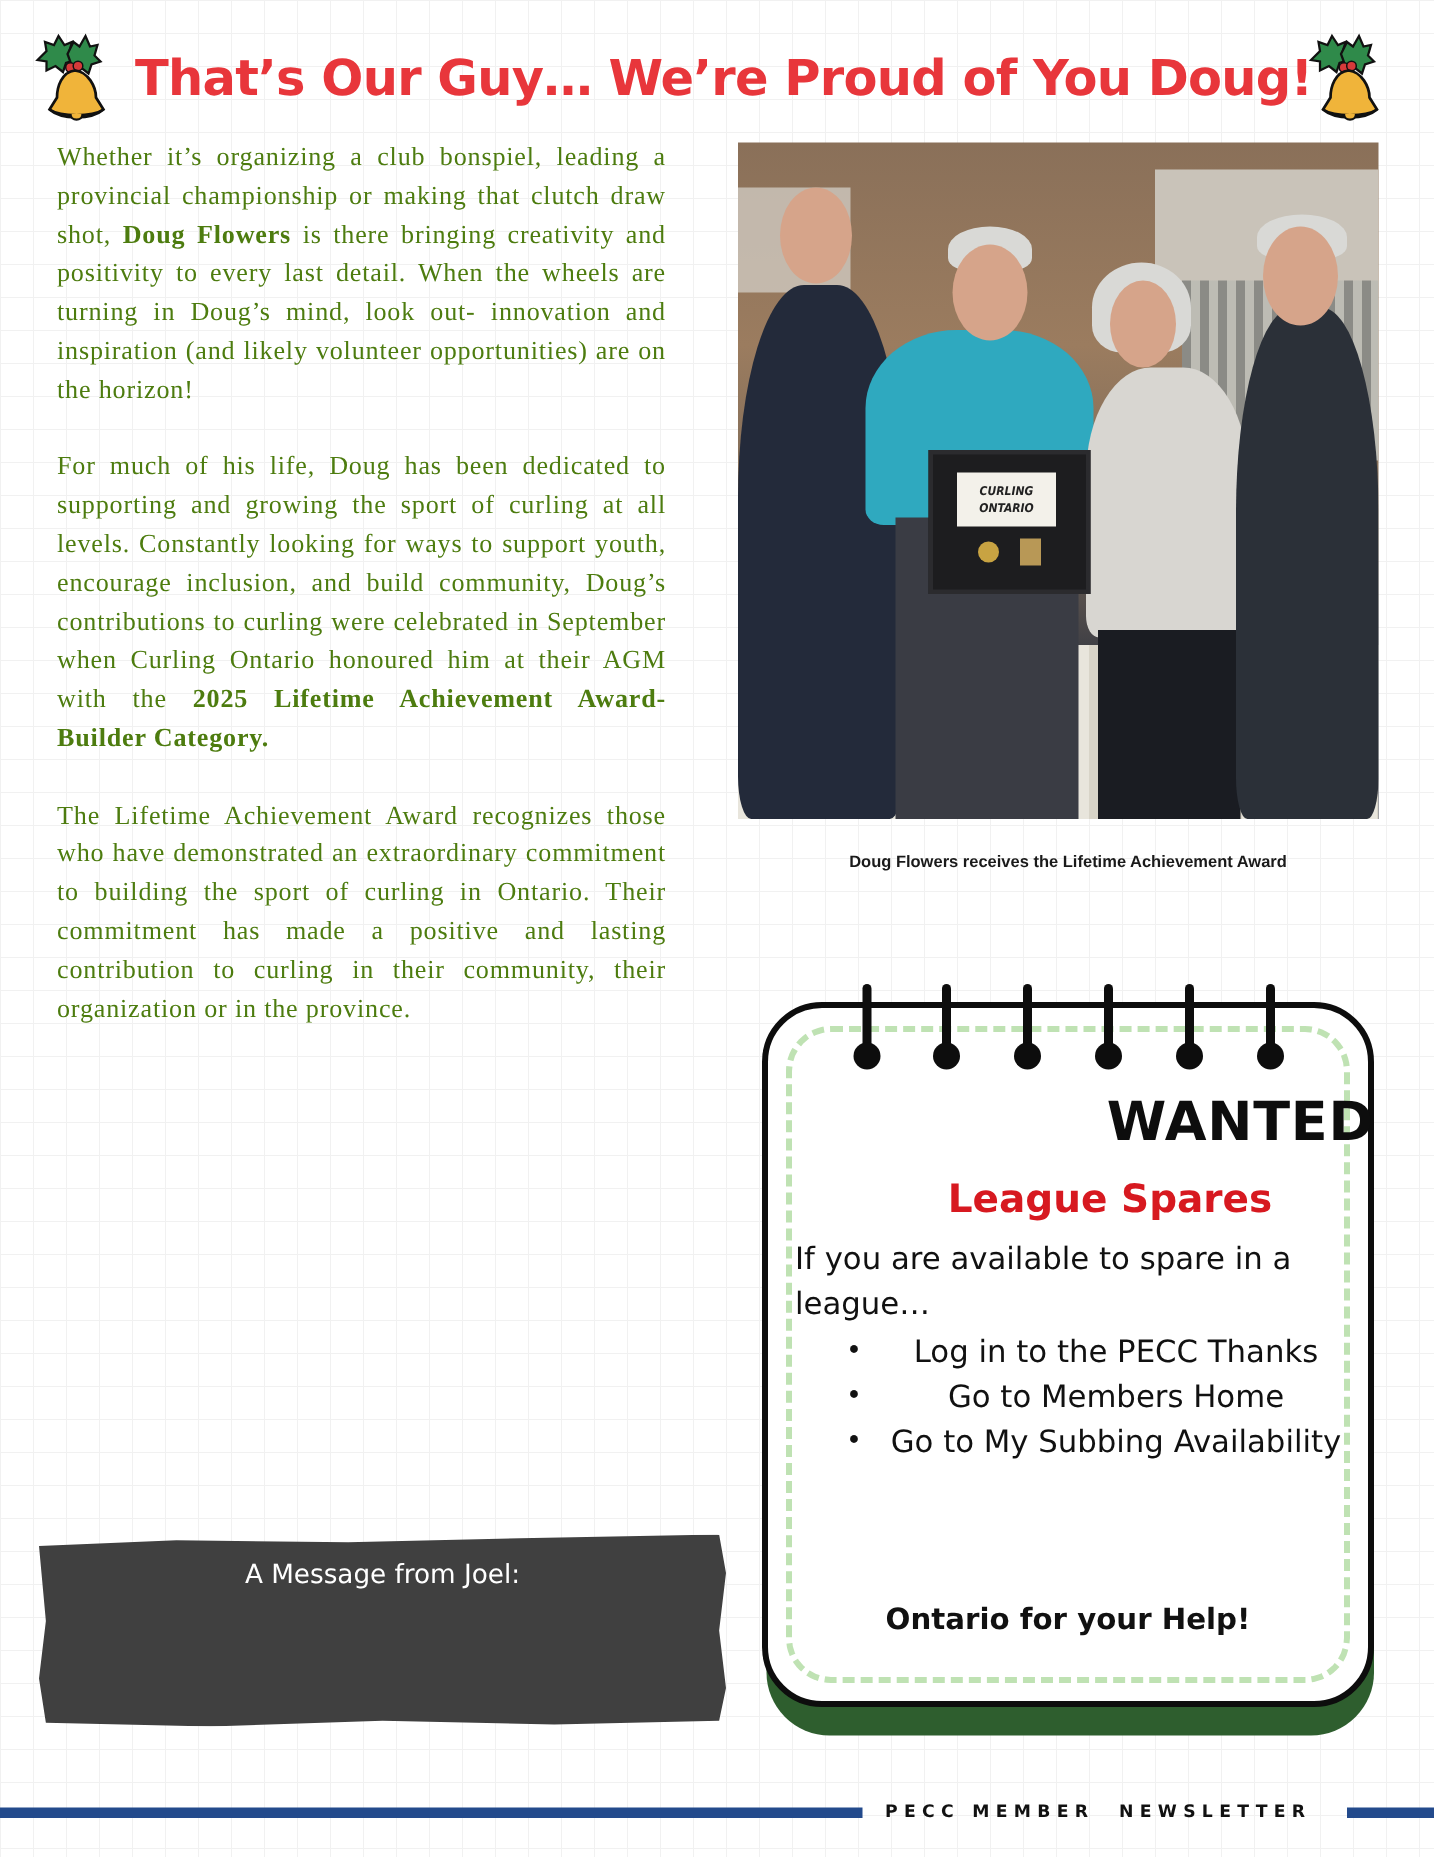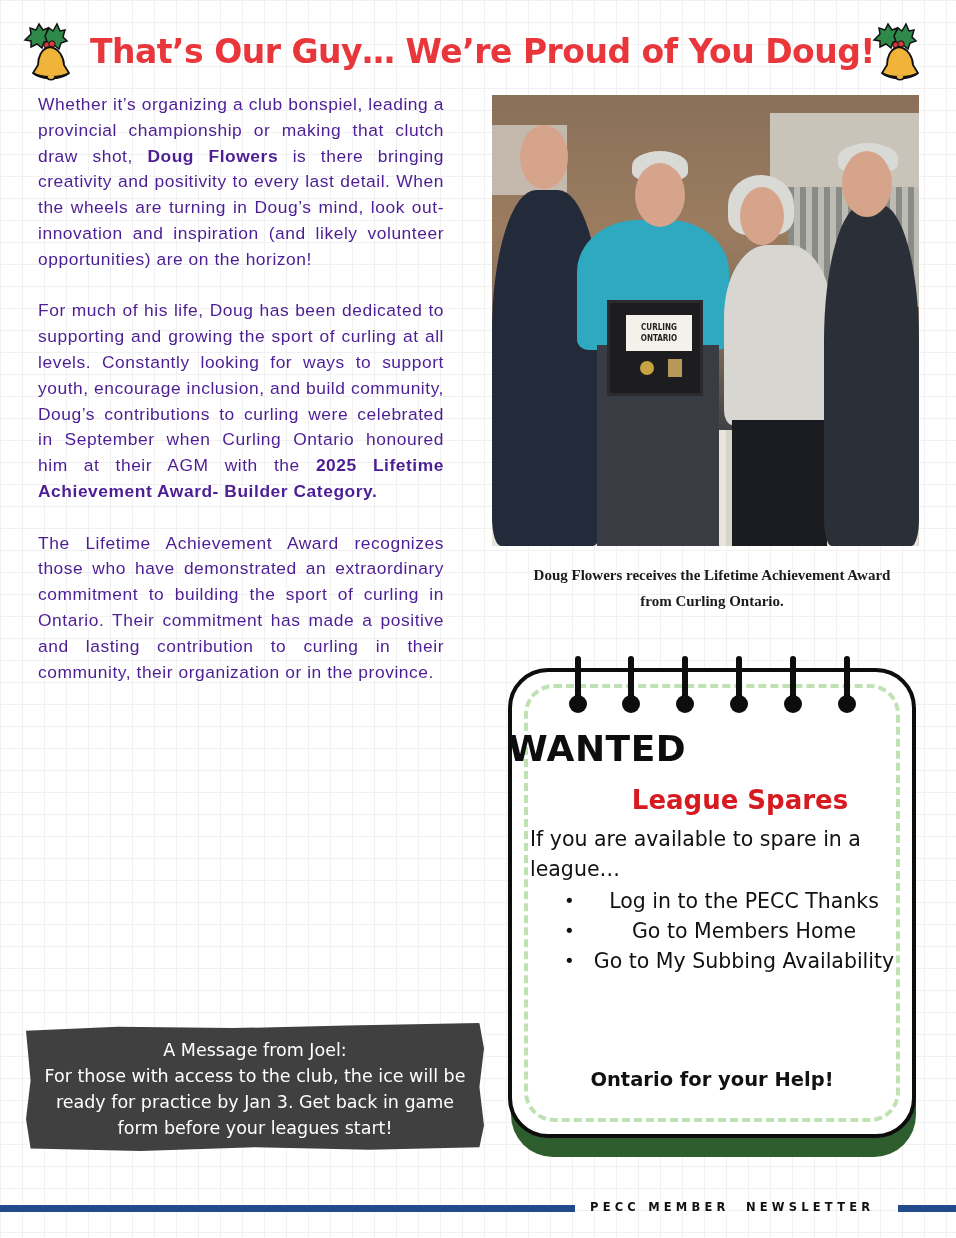--- a/index.html
+++ b/index.html
@@ -33,21 +33,22 @@
     color: #e8363b;
     white-space: nowrap;
   }
 
   
   .article {
     position: absolute; left: 38px; top: 92px; width: 406px;
     font-size: 17.4px; line-height: 25.8px;
     letter-spacing: 0.55px;
     text-align: justify;
-    color: #4c1d95;
+    color: #4d7c0f;
+    font-family: Liberation Serif, serif;
   }
   .article p { margin-bottom: 25.8px; }
   .article b { font-weight: bold; }
   .signature { font-weight: bold; letter-spacing: 0.6px; }
 
   
   .joel {
     position: absolute; left: 26px; top: 1023px; width: 458px; height: 128px;
     background: #404040;
     border-radius: 4px 6px 3px 7px;
@@ -67,51 +68,51 @@
   }
   .photo .wall-panel-left { position:absolute; left:0; top:30px; width:75px; height:70px; background:#cfc9c0; opacity:.8; }
   .photo .wall-panel-right { position:absolute; left:278px; top:18px; width:149px; height:78px; background:#c9c3b9; }
   .photo .curtain { position:absolute; left:296px; top:92px; width:131px; height:120px;
      background: repeating-linear-gradient(90deg, #8b8b86 0 6px, #bdbcb4 6px 12px); }
   .photo .table-cloth { position:absolute; left:0; top:335px; width:427px; height:116px;
      background: repeating-linear-gradient(90deg, #e8e5dc 0 18px, #d8d4c8 18px 24px); }
   .photo .person { position:absolute; border-radius: 40% 40% 8% 8%; }
   .photo .head { position:absolute; border-radius: 50%; background:#d6a48a; }
   .photo .hair { position:absolute; border-radius: 50% 50% 30% 30%; background:#d9d9d6; }
-  .photo .frame { position:absolute; left:115px; top:205px; width:96px; height:96px; background:#1d1d1f; border:3px solid #2b2b2e; }
+  .photo .frame { position:absolute; left:127px; top:205px; width:108px; height:96px; background:#1d1d1f; border:3px solid #2b2b2e;font-style:italic; }
   .photo .frame-inner { position:absolute; left:16px; top:12px; width:66px; height:36px; background:#f3f1ea; font-size:8px; font-weight:bold; color:#222; text-align:center; line-height:11px; padding-top:7px; font-family:"DejaVu Sans Condensed","DejaVu Sans",sans-serif;}
   .photo .medal { position:absolute; left:30px; top:58px; width:14px; height:14px; border-radius:50%; background:#c8a342; }
   .photo .plaque { position:absolute; left:58px; top:56px; width:14px; height:18px; background:#b89856; }
 
   .caption {
     position: absolute; left: 488px; top: 562px; width: 448px;
     text-align: center;
-    font-family: Liberation Serif, serif;
-    font-weight: bold; font-size: 15px; line-height: 26px;
+    font-family: Liberation Sans, sans-serif;
+    font-weight: bold; font-size: 11px; line-height: 26px;
     color: #1a1a1a;
   }
 
   
   .notepad-shadow {
     position: absolute; left: 511px; top: 680px; width: 405px; height: 477px;
     background: #2e5e2e; border-radius: 42px;
   }
   .notepad {
     position: absolute; left: 508px; top: 668px; width: 408px; height: 470px;
     background: #ffffff; border: 4px solid #0d0d0d; border-radius: 40px;
   }
   .notepad-dash {
     position: absolute; left: 12px; top: 12px; right: 12px; bottom: 12px;
     border: 4px dashed #bfe2b3; border-radius: 30px;
   }
   .ring { position: absolute; top: 656px; width: 6px; height: 44px; background:#0d0d0d; border-radius: 3px; }
   .ring-dot { position: absolute; top: 695px; width: 18px; height: 18px; background:#0d0d0d; border-radius: 50%; }
 
   .wanted-title {
-    position: absolute; left: 508px; width: 408px; top: 728px; text-align: left;
+    position: absolute; left: 508px; width: 408px; top: 728px; text-align: right;
     font-family: "DejaVu Sans", sans-serif; font-weight: bold; font-size: 36px; color:#0d0d0d;
     letter-spacing: 0.5px;
   }
   .wanted-sub {
     position: absolute; left: 536px; width: 408px; top: 785px; text-align: center;
     font-family: "DejaVu Sans", sans-serif; font-weight: bold; font-size: 26px; color:#d71920;
   }
   .wanted-body {
     position: absolute; left: 530px; width: 364px; top: 824px; text-align: left;
     font-family: "DejaVu Sans", sans-serif; font-size: 20.5px; line-height: 30px; color:#111;
@@ -164,21 +165,20 @@
 </div>
 
 <div class="article">
   <p><span>Whether it’s organizing a club bonspiel, leading a provincial championship or making that clutch draw shot, </span><b>Doug Flowers</b><span> is there bringing creativity and positivity to every last detail. When the wheels are turning in Doug’s mind, look out- innovation and inspiration (and likely volunteer opportunities) are on the horizon!</span></p>
   <p><span>For much of his life, Doug has been dedicated to supporting and growing the sport of curling at all levels. Constantly looking for ways to support youth, encourage inclusion, and build community, Doug’s contributions to curling were celebrated in September when Curling Ontario honoured him at their AGM with the </span><b>2025 Lifetime Achievement Award- Builder Category.</b></p>
   <p>The Lifetime Achievement Award recognizes those who have demonstrated an extraordinary commitment to building the sport of curling in Ontario. Their commitment has made a positive and lasting contribution to curling in their community, their organization or in the province.</p>
 </div>
 
 <div class="joel">
   <div>A Message from Joel:</div>
-  <div style="padding:0 14px;">For those with access to the club, the ice will be ready for practice by Jan 3.  Get back in game form before your leagues start!</div>
 </div>
 
 <div class="photo">
   <div class="wall-panel-left"></div>
   <div class="wall-panel-right"></div>
   <div class="curtain"></div>
   <div class="table-cloth"></div>
 
   <div class="person" style="left:0;top:95px;width:110px;height:356px;background:#232a3a;"></div>
   <div class="head" style="left:28px;top:30px;width:48px;height:64px;"></div>
@@ -201,21 +201,20 @@
     <div class="frame-inner">
       <div>CURLING</div>
       <div>ONTARIO</div>
     </div>
     <div class="medal"></div>
     <div class="plaque"></div>
   </div>
 </div>
 <div class="caption">
   <div>Doug Flowers receives the Lifetime Achievement Award</div>
-  <div>from Curling Ontario.</div>
 </div>
 
 <div class="notepad-shadow"></div>
 <div class="notepad">
   <div class="notepad-dash"></div>
 </div>
 <div class="ring" style="left:575px;"></div>
 <div class="ring-dot" style="left:569px;"></div>
 <div class="ring" style="left:628px;"></div>
 <div class="ring-dot" style="left:622px;"></div>

